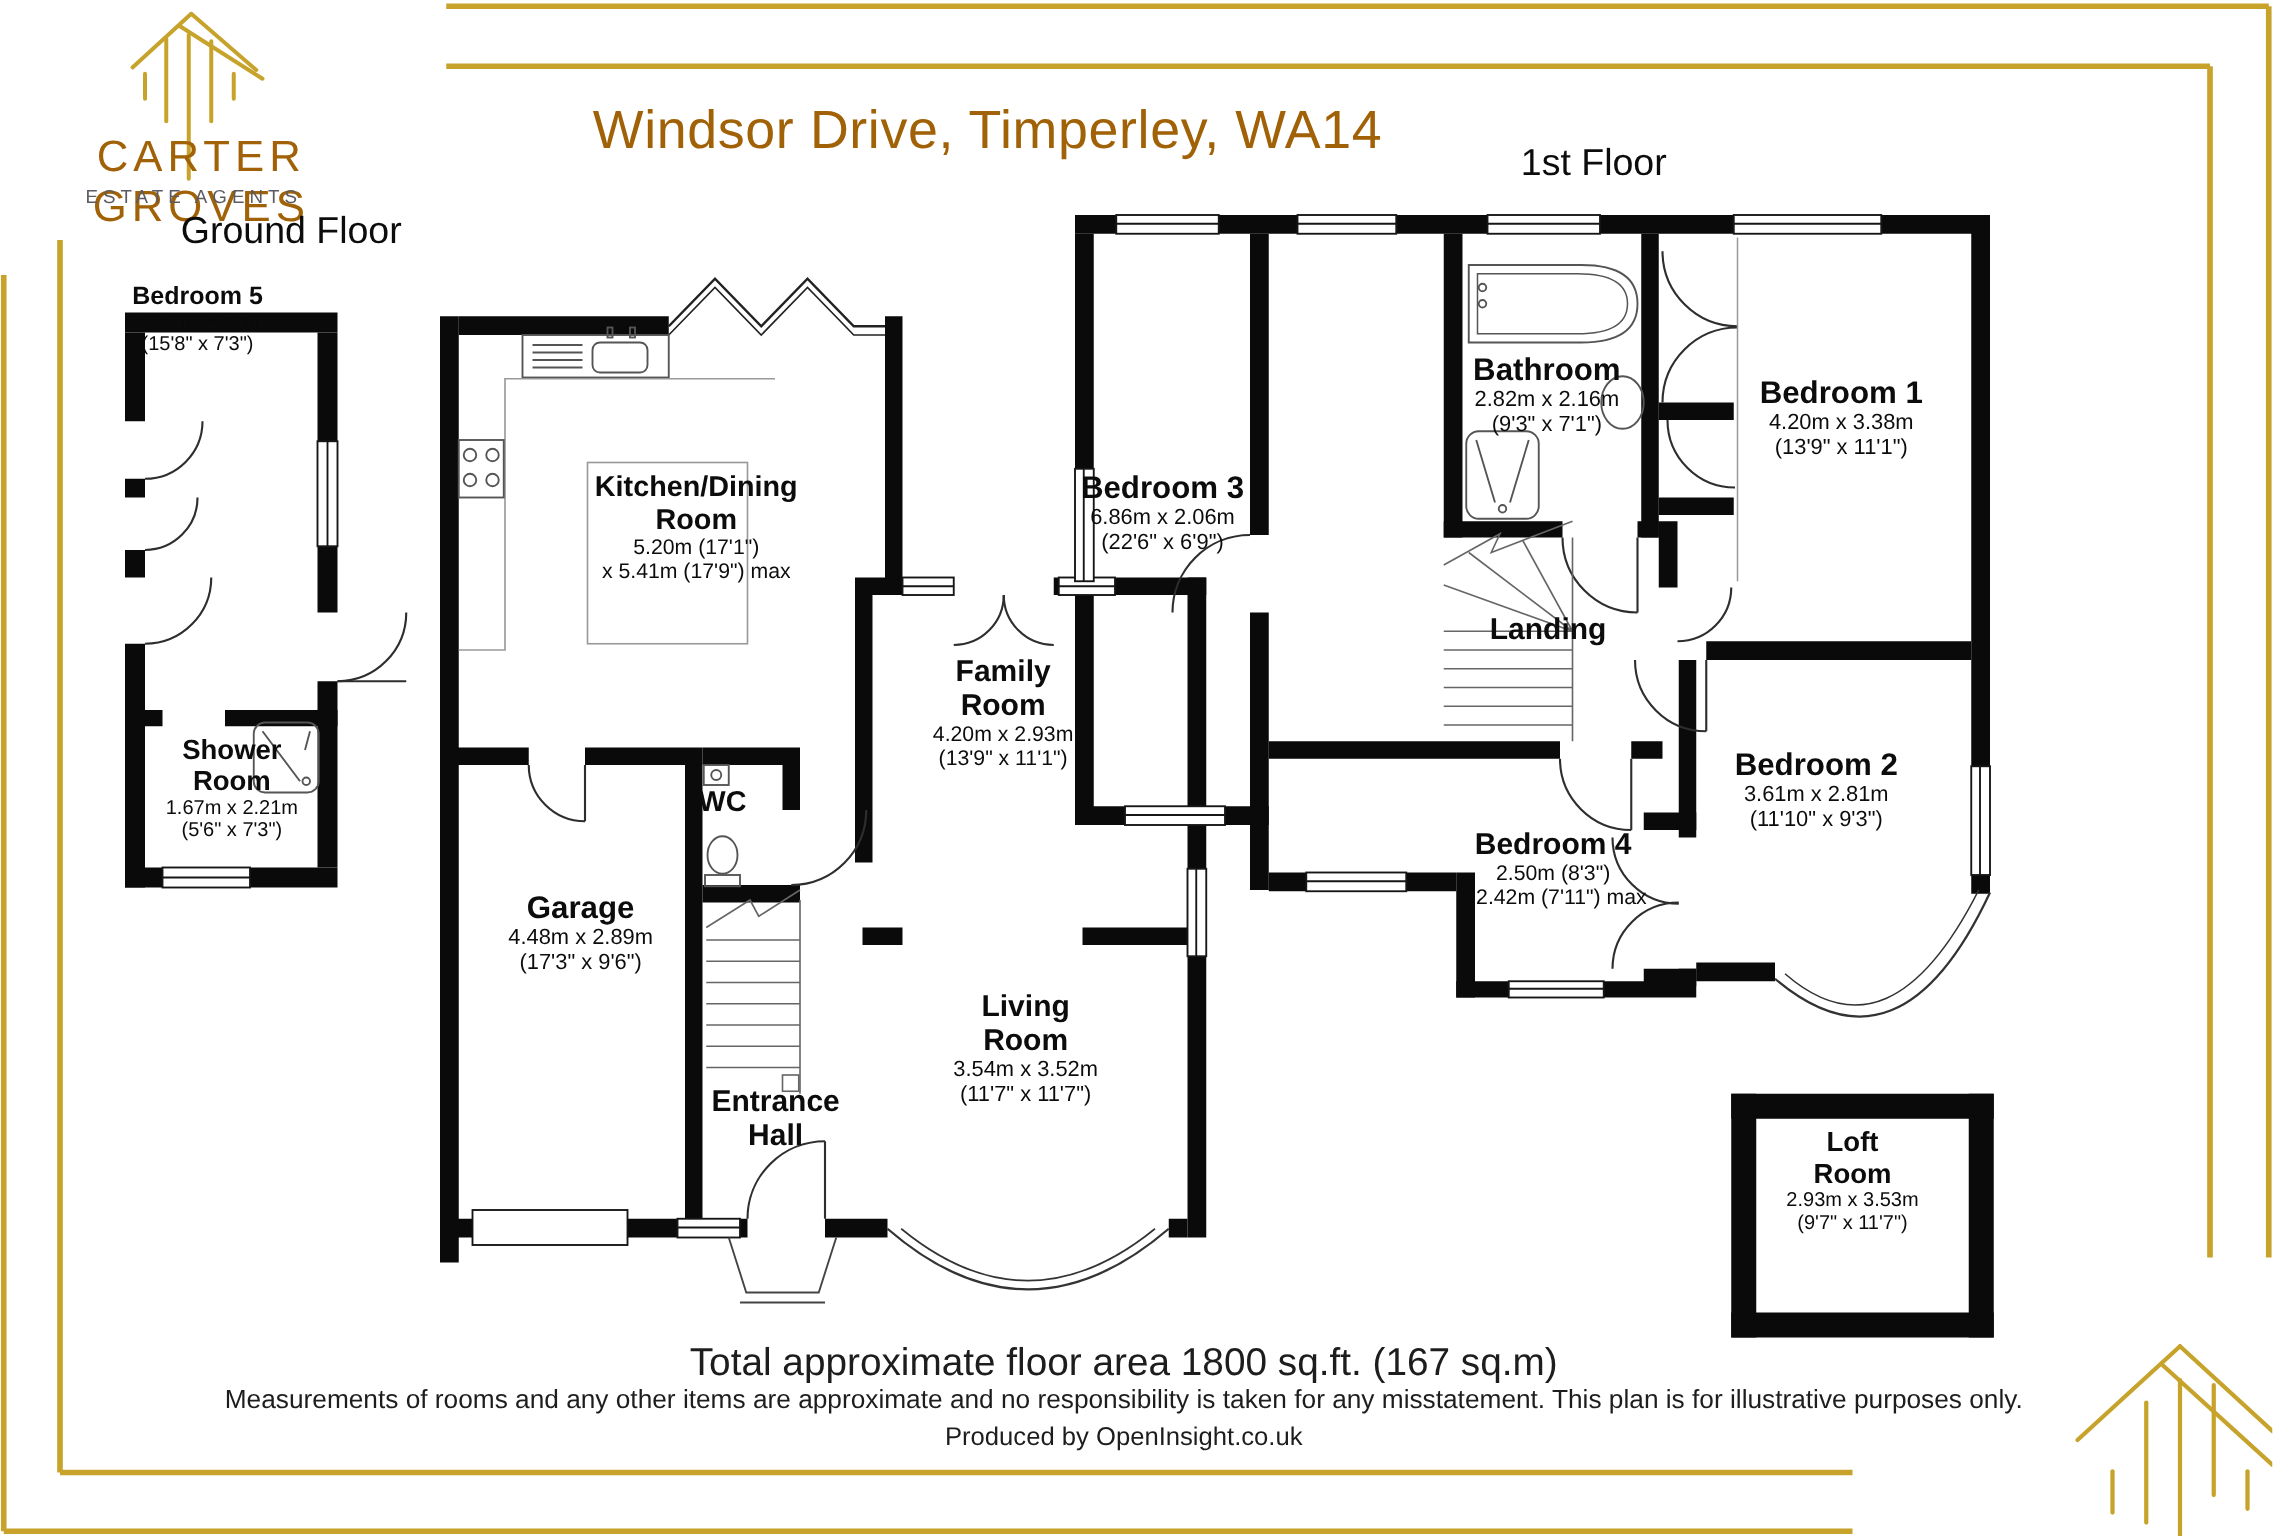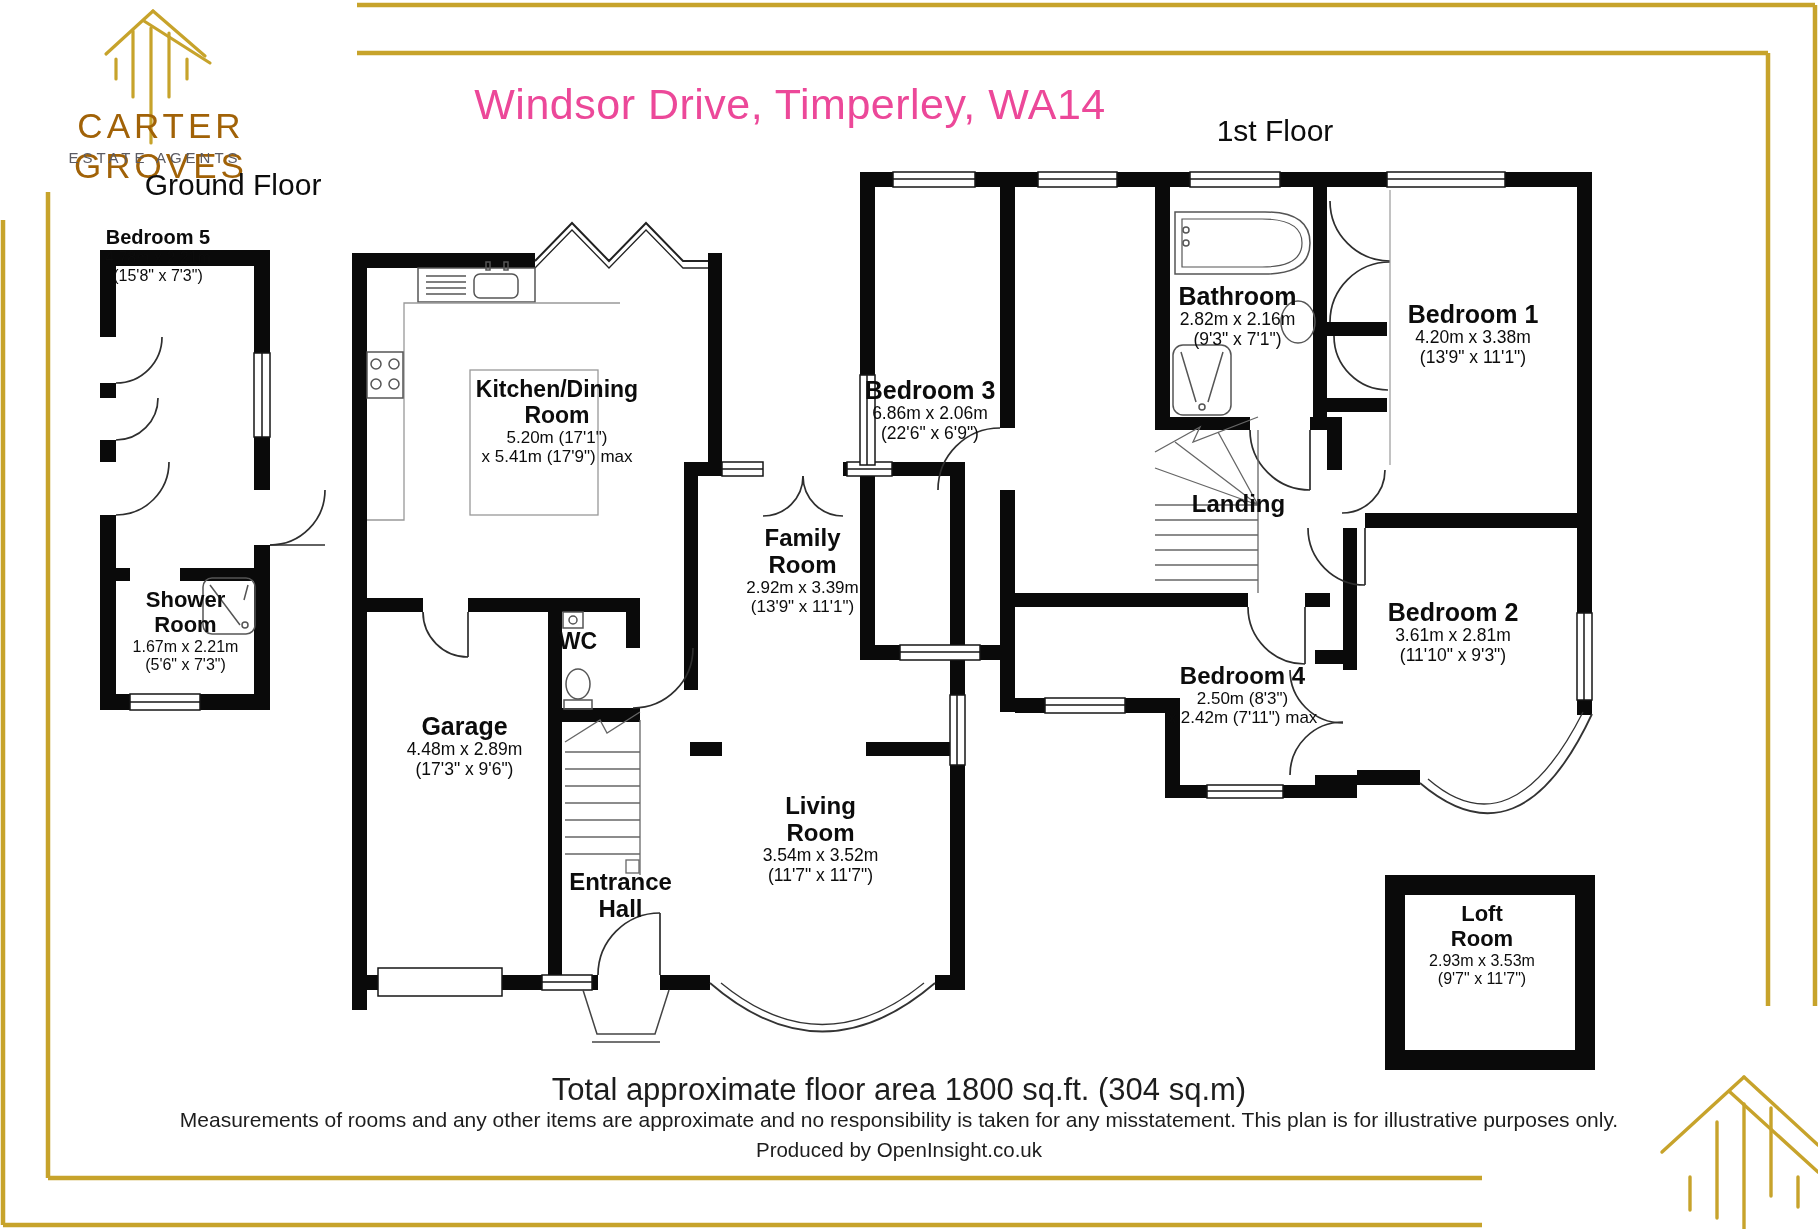--- a/index.html
+++ b/index.html
@@ -3,21 +3,21 @@
 <meta charset="utf-8">
 <style>
   html,body{margin:0;padding:0;background:#fff;}
   .page{position:relative;width:1818px;height:1229px;background:#fff;overflow:hidden;
         font-family:"Liberation Sans",sans-serif;color:#111;}
   .page svg{position:absolute;left:0;top:0;}
   .lbl{position:absolute;text-align:center;line-height:1.13;color:#0c0c0c;}
   .rn{font-weight:bold;text-align:center;}
   .rd{font-weight:normal;}
   .heading{position:absolute;text-align:center;font-size:30px;color:#0c0c0c;}
-  .title{position:absolute;text-align:center;font-size:43px;color:#ec4899;letter-spacing:0.5px;}
+  .title{position:absolute;text-align:center;font-size:43px;color:#a16207;letter-spacing:0.5px;}
   .brand{position:absolute;text-align:center;color:#a16207;}
   .footer{position:absolute;text-align:center;color:#1d1d1d;}
 </style>
 </head>
 <body>
 
 <div class="page">
 
 <svg width="1818" height="1229" viewBox="0 0 1818 1229">
 
@@ -292,21 +292,21 @@
   </div>
   <div class="lbl" style="left:452px;top:376px;width:210px;">
     <div class="rn" style="font-size:23px;">Kitchen/Dining</div>
     <div class="rn" style="font-size:23px;">Room</div>
     <div class="rd" style="font-size:17px;">5.20m (17'1")</div>
     <div class="rd" style="font-size:17px;">x 5.41m (17'9") max</div>
   </div>
   <div class="lbl" style="left:700px;top:524px;width:205px;">
     <div class="rn" style="font-size:24px;">Family</div>
     <div class="rn" style="font-size:24px;">Room</div>
-    <div class="rd" style="font-size:17px;">2.92m x 3.39m</div>
+    <div class="rd" style="font-size:17px;">4.20m x 2.93m</div>
     <div class="rd" style="font-size:17px;">(13'9" x 11'1")</div>
   </div>
   <div class="lbl" style="left:362px;top:712px;width:205px;">
     <div class="rn" style="font-size:25px;">Garage</div>
     <div class="rd" style="font-size:17.5px;">4.48m x 2.89m</div>
     <div class="rd" style="font-size:17.5px;">(17'3" x 9'6")</div>
   </div>
   <div class="lbl" style="left:552px;top:616px;width:52px;margin-top:12px;">
     <div class="rn" style="font-size:23px;">WC</div>
   </div>
@@ -349,17 +349,17 @@
     <div class="rd" style="font-size:17.5px;">3.61m x 2.81m</div>
     <div class="rd" style="font-size:17.5px;">(11'10" x 9'3")</div>
   </div>
   <div class="lbl" style="left:1382px;top:902px;width:200px;">
     <div class="rn" style="font-size:22px;">Loft</div>
     <div class="rn" style="font-size:22px;">Room</div>
     <div class="rd" style="font-size:16px;">2.93m x 3.53m</div>
     <div class="rd" style="font-size:16px;">(9'7" x 11'7")</div>
   </div>
 
-  <div class="footer" style="left:69px;top:1072px;width:1660px;font-size:31px;">Total approximate floor area 1800 sq.ft. (304 sq.m)</div>
+  <div class="footer" style="left:69px;top:1072px;width:1660px;font-size:31px;">Total approximate floor area 1800 sq.ft. (167 sq.m)</div>
   <div class="footer" style="left:69px;top:1108px;width:1660px;font-size:21px;">Measurements of rooms and any other items are approximate and no responsibility is taken for any misstatement. This plan is for illustrative purposes only.</div>
   <div class="footer" style="left:69px;top:1138px;width:1660px;font-size:20.5px;">Produced by OpenInsight.co.uk</div>
 
 </div>
 
 </body></html>

